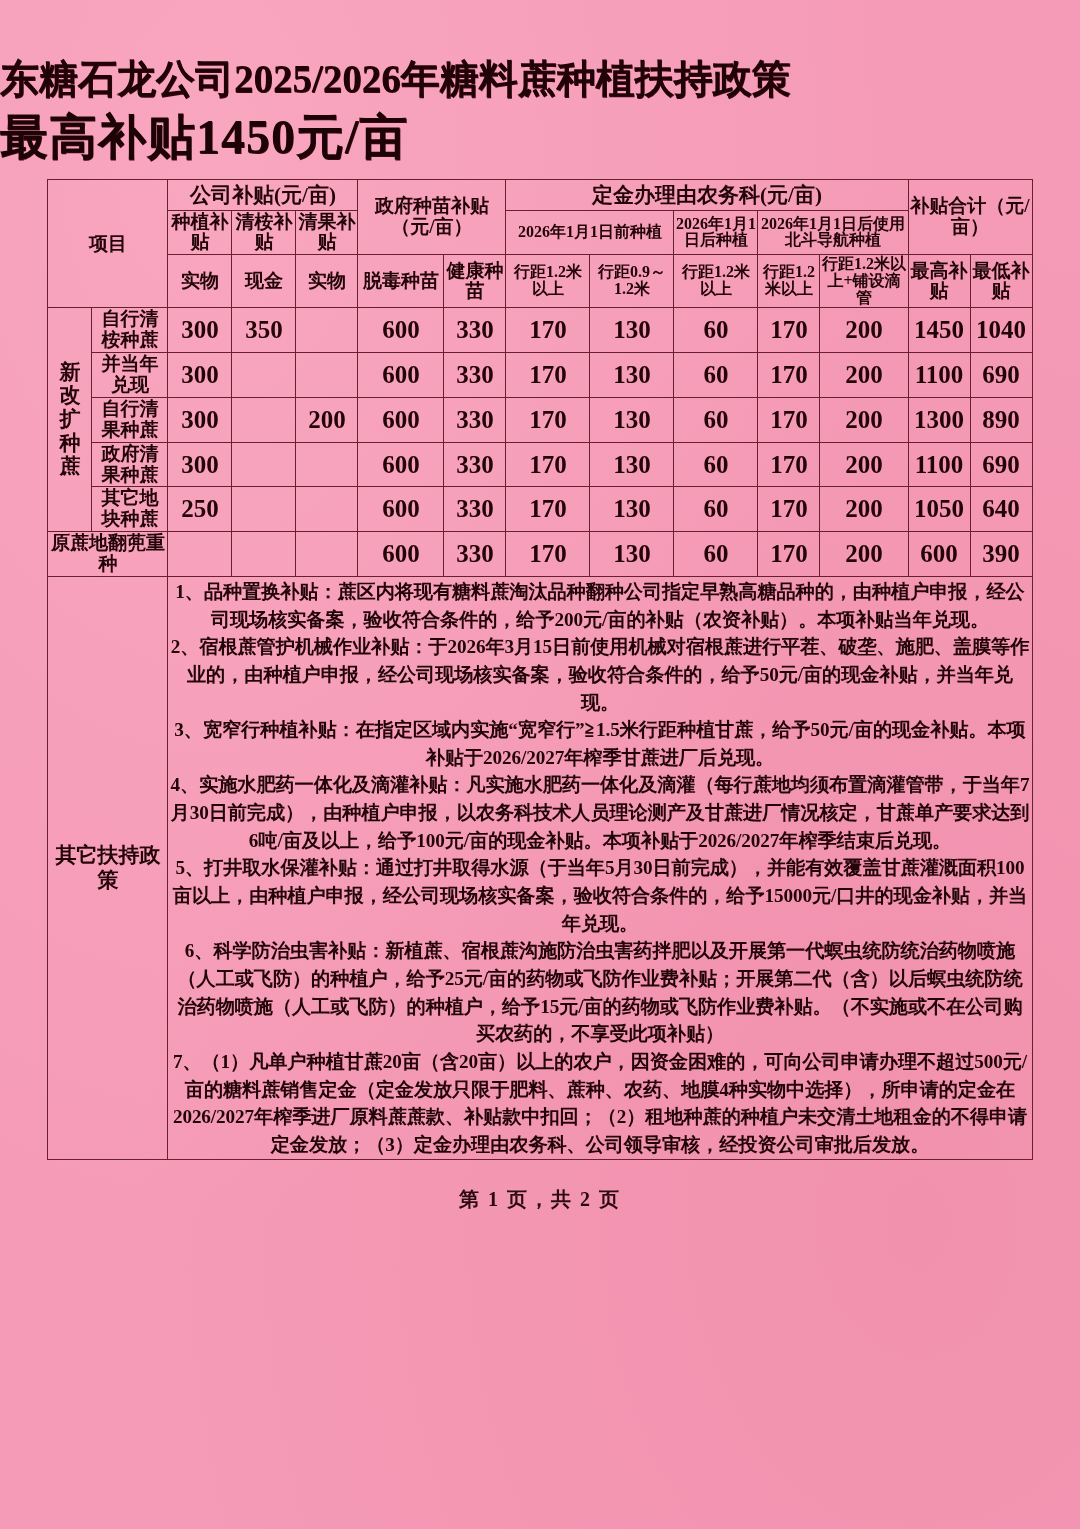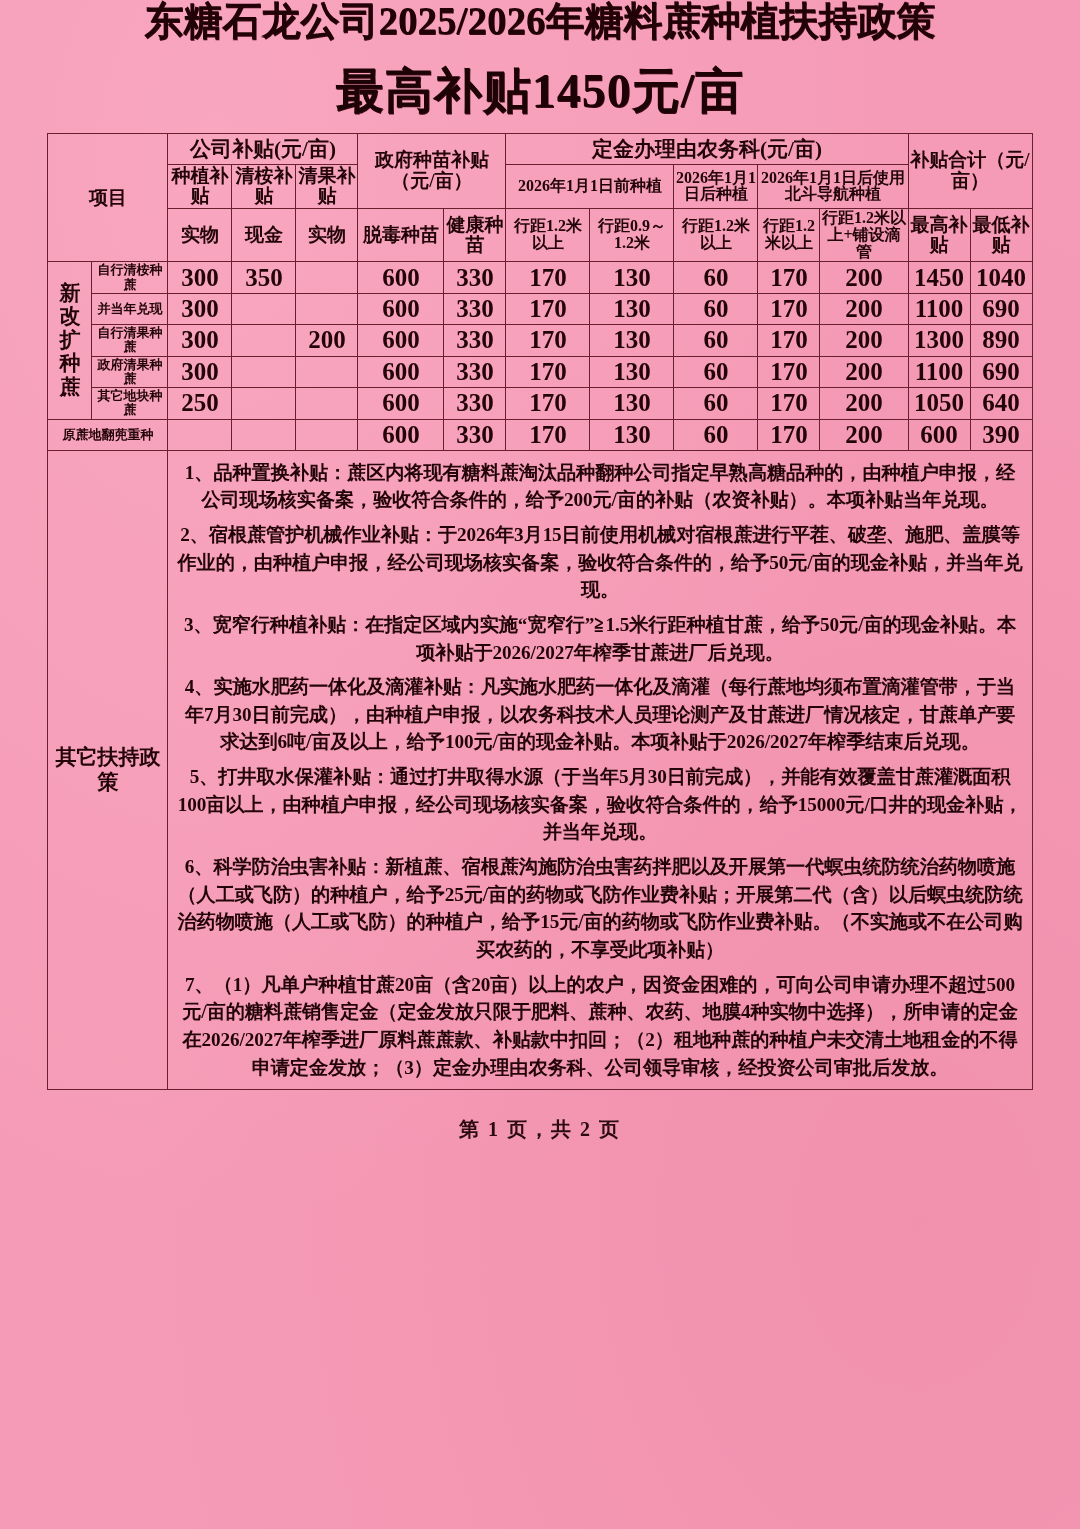--- a/index.html
+++ b/index.html
@@ -11,31 +11,31 @@
     overflow:hidden;
     position:relative;
   }
   .page{
     position:absolute;inset:0;
     background:
       radial-gradient(ellipse at 20% 10%, #f9a6c0 0%, rgba(249,166,192,0) 55%),
       radial-gradient(ellipse at 85% 80%, #f191ae 0%, rgba(241,145,174,0) 60%),
       #f59bb7;
   }
-  .titlewrap{text-align:center;}
+  .titlewrap{padding-top:58px;}
   .t1{
     font-size:39px;font-weight:bold;letter-spacing:0px;
     line-height:1.1;color:#200207;
     text-shadow:0.5px 0.5px 0 #3a0a14;
   }
   .t2{
     font-size:25px;font-weight:bold;margin-top:7px;color:#240409;
   }
   .t3{
-    font-size:48px;font-weight:bold;margin-top:16px;letter-spacing:1px;color:#1d0206;
+    font-size:48px;font-weight:bold;margin-top:4px;letter-spacing:1px;color:#1d0206;
     text-shadow:0.6px 0.6px 0 #3a0a14;
   }
 
   table.main{
     border-collapse:collapse;
     width:966px;
     margin:10px auto 0 auto;
     table-layout:fixed;
   }
   table.main td,table.main th{
@@ -49,32 +49,32 @@
     overflow:hidden;
   }
   .hdr-big{font-size:21px;}
   .hdr-mid{font-size:19px;line-height:1.08;}
   .hdr-sm{font-size:16px;line-height:1.06;}
   .hdr-xs{font-size:16px;line-height:1.05;}
   .proj{font-size:19px;}
   .rowlabel-v{
     font-size:21px;line-height:1.12;width:44px;
   }
-  .rowlabel{font-size:13px;line-height:1.1;}
+  .rowlabel{font-size:19px;line-height:1.1;}
   .num{font-size:25px;font-family:"Liberation Serif","DejaVu Serif",serif;}
   .side{font-size:21px;line-height:1.2;}
   .policy{
     text-align:left;
     font-size:19.2px;
     line-height:1.44;
     padding:4px 7px 6px 7px;
     font-weight:bold;
     letter-spacing:-0.1px;
   }
-  .policy p{margin:7px;text-indent:0;}
+  .policy p{margin:0;text-indent:0;}
   .footer{
     text-align:center;
     font-size:20px;
     margin-top:26px;
     letter-spacing:2px;
     color:#2b0a12;
     font-weight:bold;
   }
 </style>
 </head>

